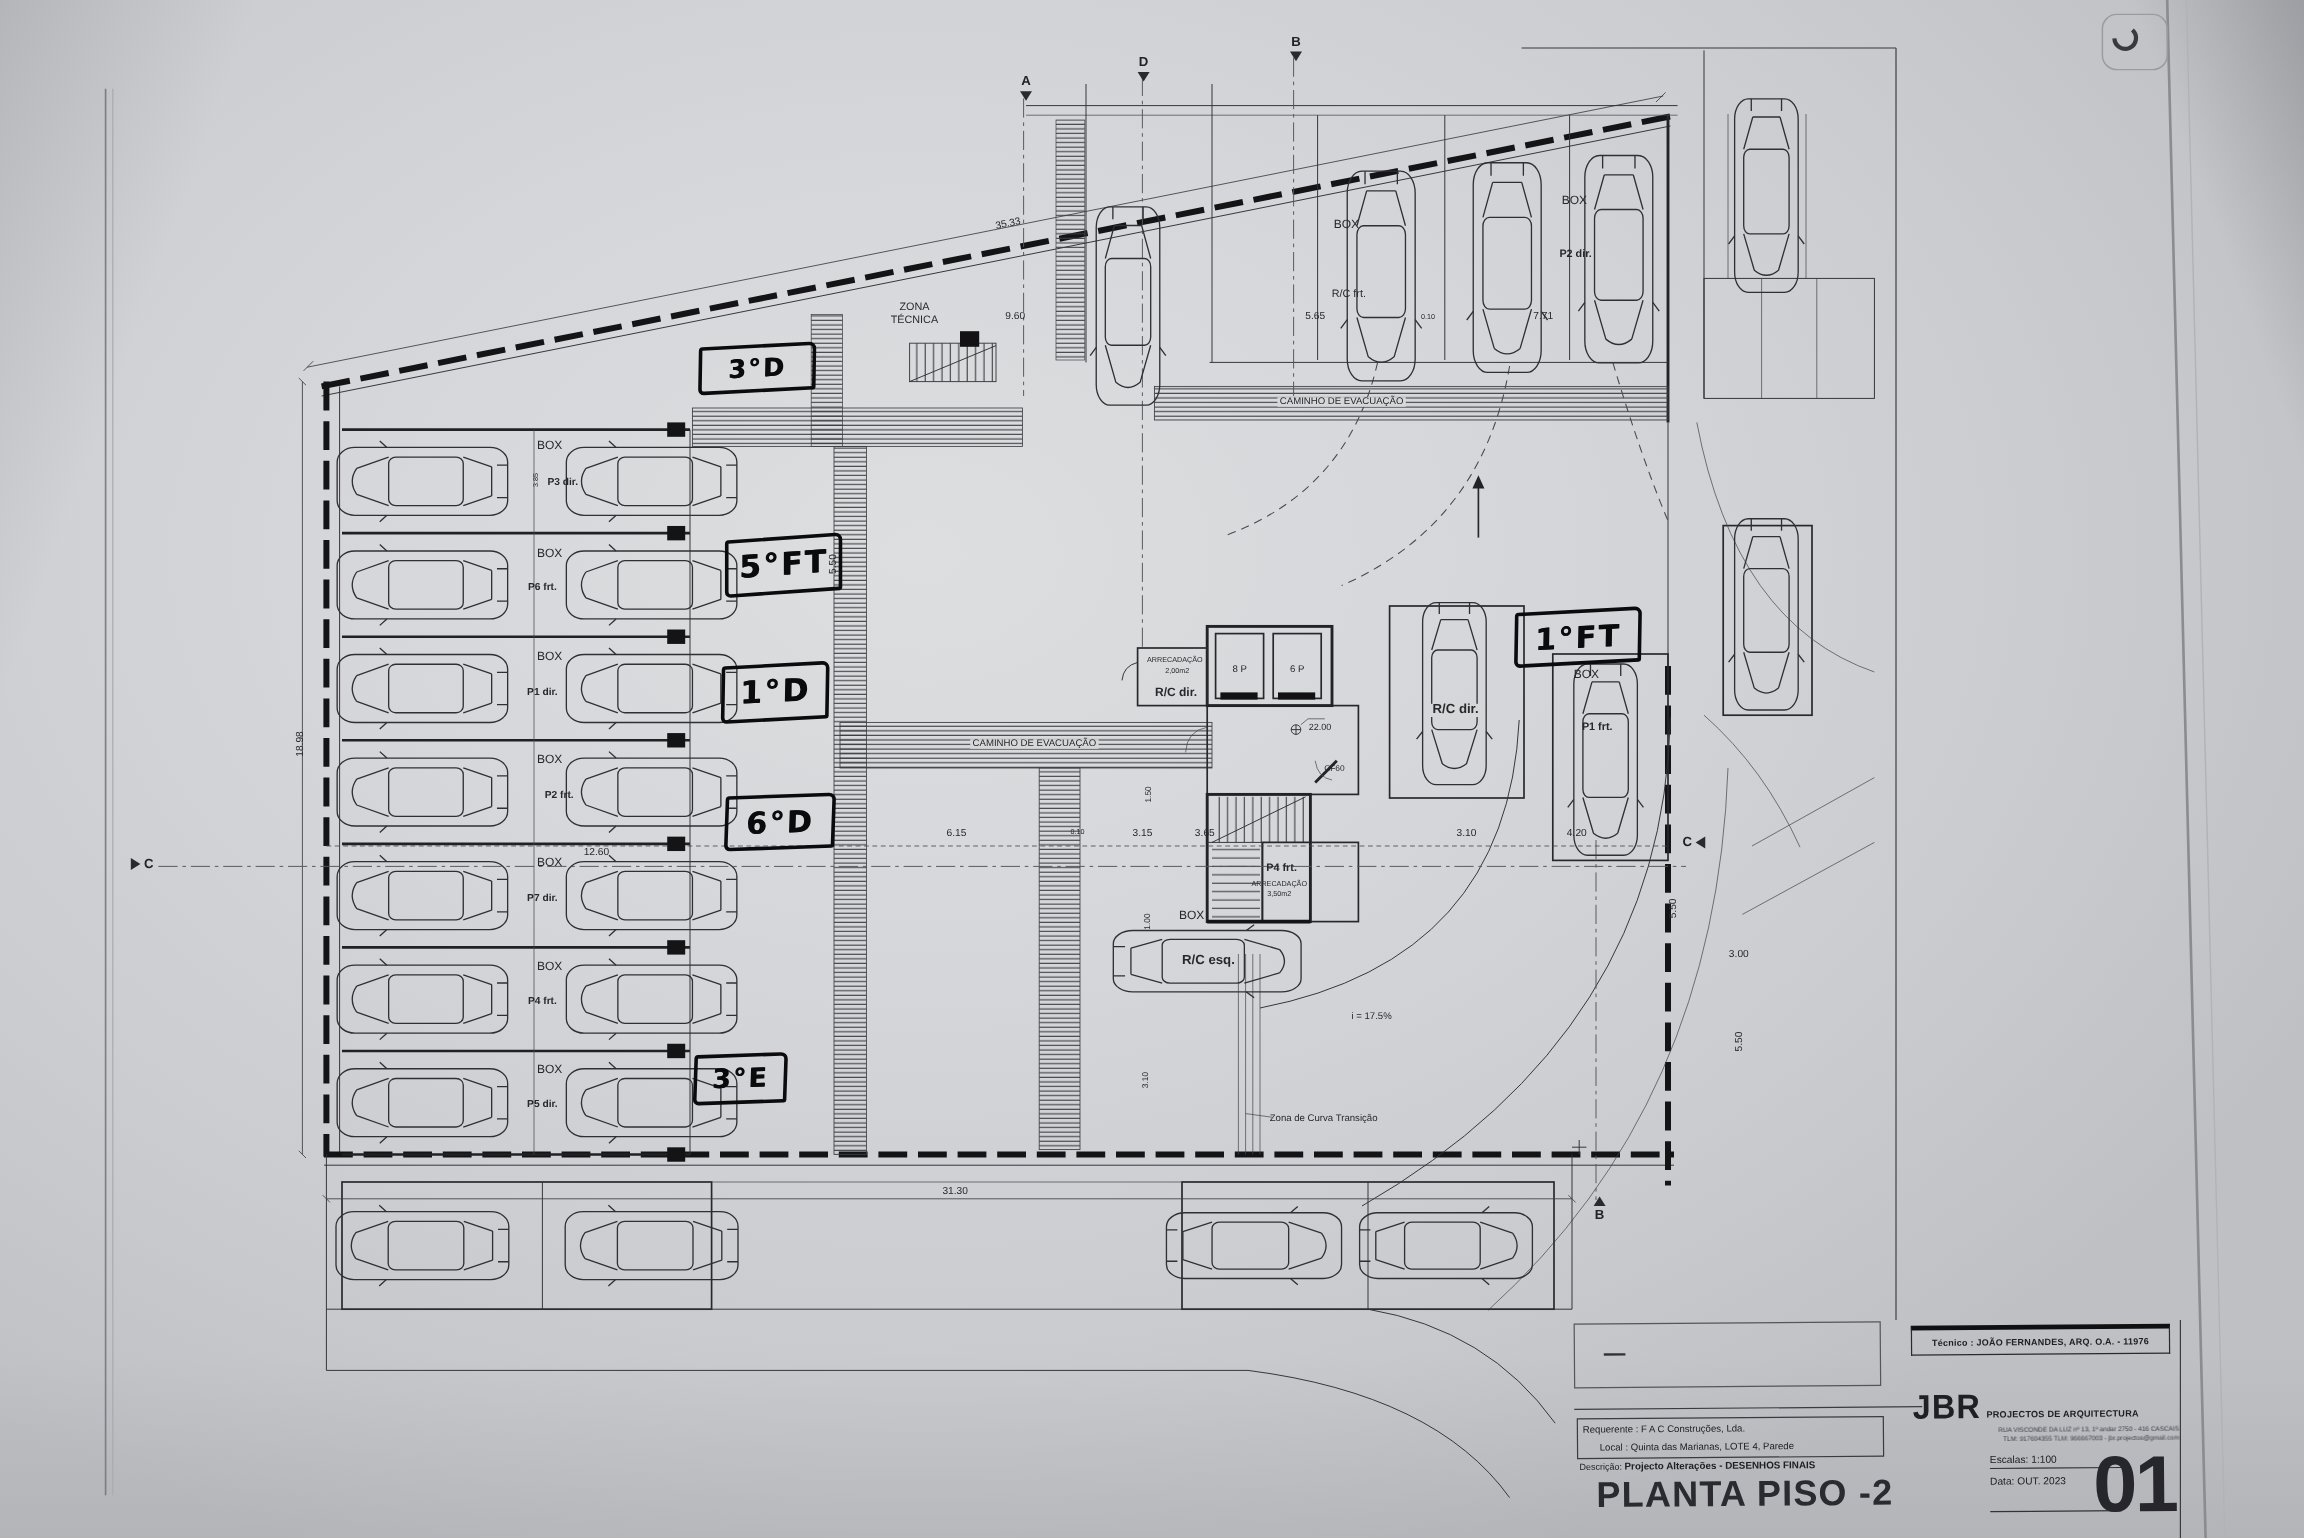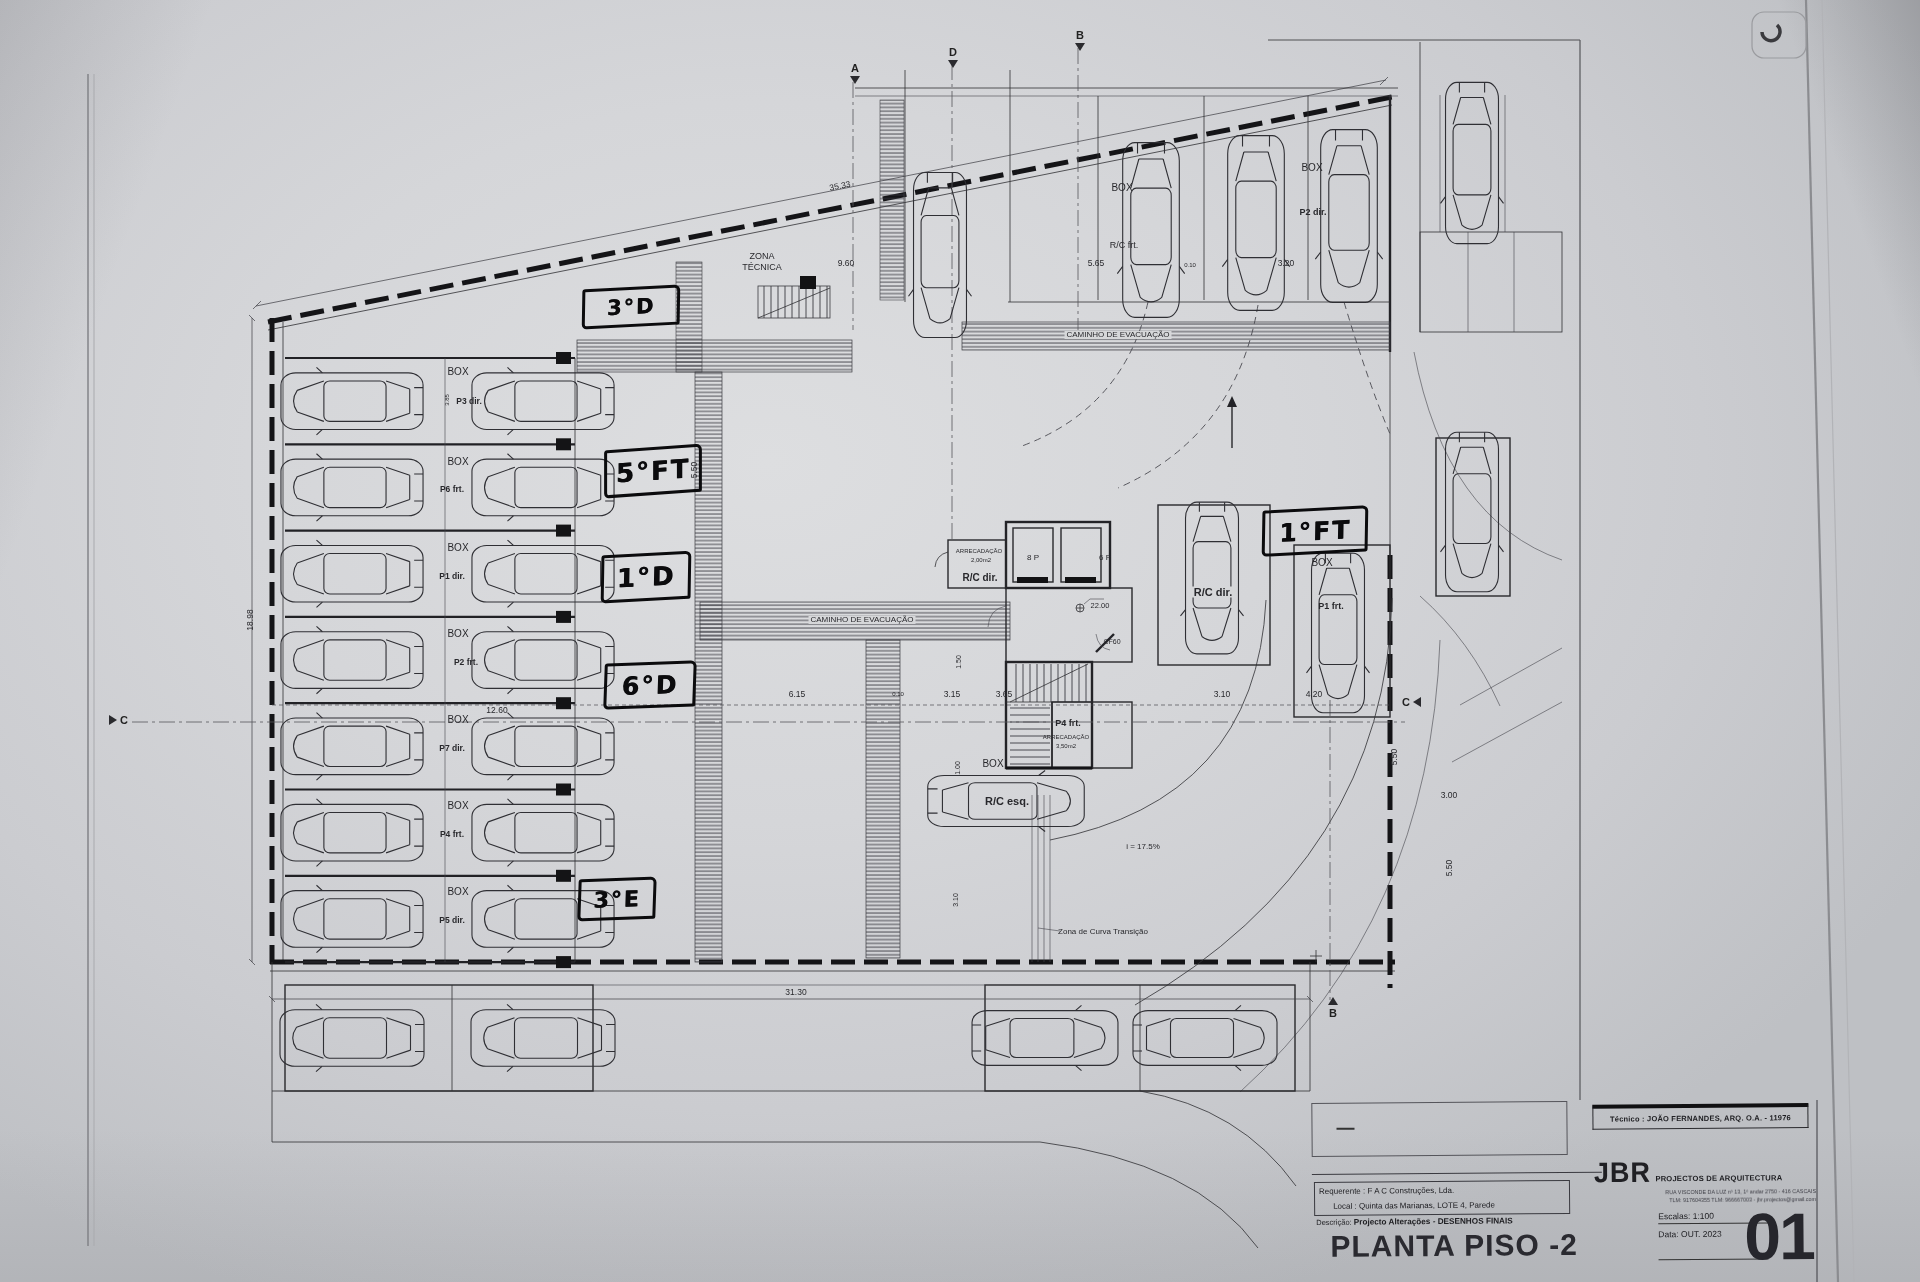--- a/index.html
+++ b/index.html
@@ -301,35 +301,35 @@
       <span class="pl" style="left: 1124px; top: 245px; font-size: 9px; font-weight: normal;">R/C frt.</span>
       <span class="pl" style="left: 1312px; top: 168px; font-size: 10px;">BOX</span>
       <span class="pl" style="left: 1313px; top: 212px; font-size: 9px; font-weight: bold;">P2 dir.</span>
       <span class="pl" style="left: 1322px; top: 563px; font-size: 10px;">BOX</span>
       <span class="pl" style="left: 1331px; top: 606px; font-size: 9px; font-weight: bold;">P1 frt.</span>
       <span class="pl bg" style="left: 1213px; top: 592px; font-size: 11px; font-weight: bold;">R/C dir.</span>
       <span class="pl" style="left: 980px; top: 578px; font-size: 10px; font-weight: bold;">R/C dir.</span>
       <span class="pl" style="left: 979px; top: 551px; font-size: 6px;">ARRECADAÇÃO</span>
       <span class="pl" style="left: 981px; top: 560px; font-size: 6px;">2,00m2</span>
       <span class="pl" style="left: 1033px; top: 558px; font-size: 8px;">8 P</span>
-      <span class="pl" style="left: 1081px; top: 558px; font-size: 8px; margin-left: 24px;">6 P</span>
+      <span class="pl" style="left: 1081px; top: 558px; font-size: 8px;">6 P</span>
       <span class="pl" style="left: 1100px; top: 606px; font-size: 7.5px;">22.00</span>
       <span class="pl" style="left: 1112px; top: 641px; font-size: 7px;">CF60</span>
       <span class="pl" style="left: 1068px; top: 723px; font-size: 9px; font-weight: bold;">P4 frt.</span>
       <span class="pl" style="left: 1066px; top: 737px; font-size: 6px;">ARRECADAÇÃO</span>
       <span class="pl" style="left: 1066px; top: 746px; font-size: 6px;">3,50m2</span>
       <span class="pl" style="left: 993px; top: 764px; font-size: 10px;">BOX</span>
       <span class="pl" style="left: 1007px; top: 801px; font-size: 11px; font-weight: bold;">R/C esq.</span>
       <span class="pl" style="left: 1143px; top: 847px; font-size: 8px;">i = 17.5%</span>
       <span class="pl" style="left: 1103px; top: 932px; font-size: 8px;">Zona de Curva Transição</span>
       <span class="pl" style="left: 840px; top: 186px; font-size: 8.5px; transform: translate(-50%, -50%) rotate(-11.5deg);">35.33</span>
       <span class="pl" style="left: 846px; top: 263px; font-size: 8.5px;">9.60</span>
       <span class="pl" style="left: 1096px; top: 263px; font-size: 8.5px;">5.65</span>
       <span class="pl" style="left: 1190px; top: 265px; font-size: 6px;">0.10</span>
-      <span class="pl" style="left: 1286px; top: 263px; font-size: 8.5px;">3.20</span>
+      <span class="pl" style="left: 1286px; top: 263px; font-size: 8.5px;">7.71</span>
       <span class="pl" style="left: 796px; top: 992px; font-size: 8.5px;">31.30</span>
       <span class="pl" style="left: 797px; top: 694px; font-size: 8.5px;">6.15</span>
       <span class="pl" style="left: 898px; top: 694px; font-size: 6px;">0.10</span>
       <span class="pl" style="left: 952px; top: 694px; font-size: 8.5px;">3.15</span>
       <span class="pl" style="left: 1004px; top: 694px; font-size: 8.5px;">3.65</span>
       <span class="pl" style="left: 1222px; top: 694px; font-size: 8.5px;">3.10</span>
       <span class="pl" style="left: 1314px; top: 694px; font-size: 8.5px;">4.20</span>
       <span class="pl" style="left: 1449px; top: 795px; font-size: 8.5px;">3.00</span>
       <span class="pl" style="left: 497px; top: 710px; font-size: 8.5px;">12.60</span>
       <span class="pl" style="left: 250px; top: 620px; font-size: 8.5px; transform: translate(-50%, -50%) rotate(-90deg);">18.98</span>

